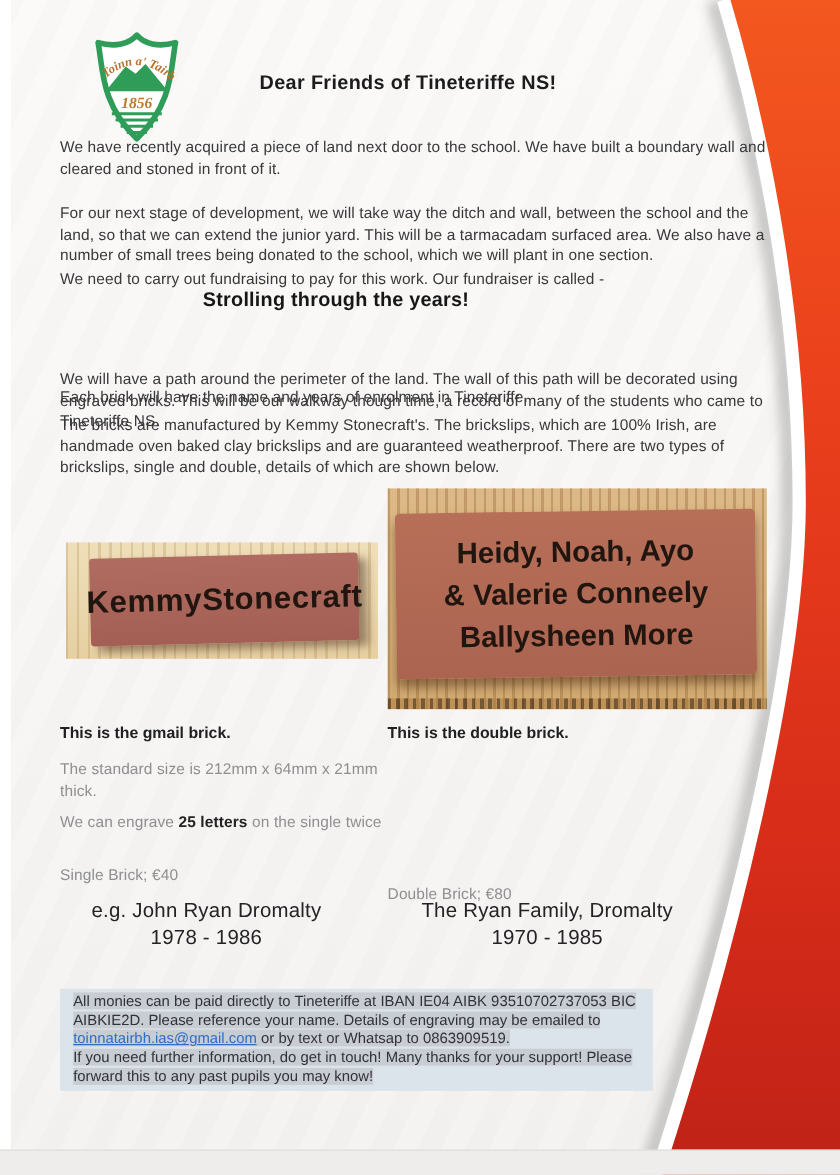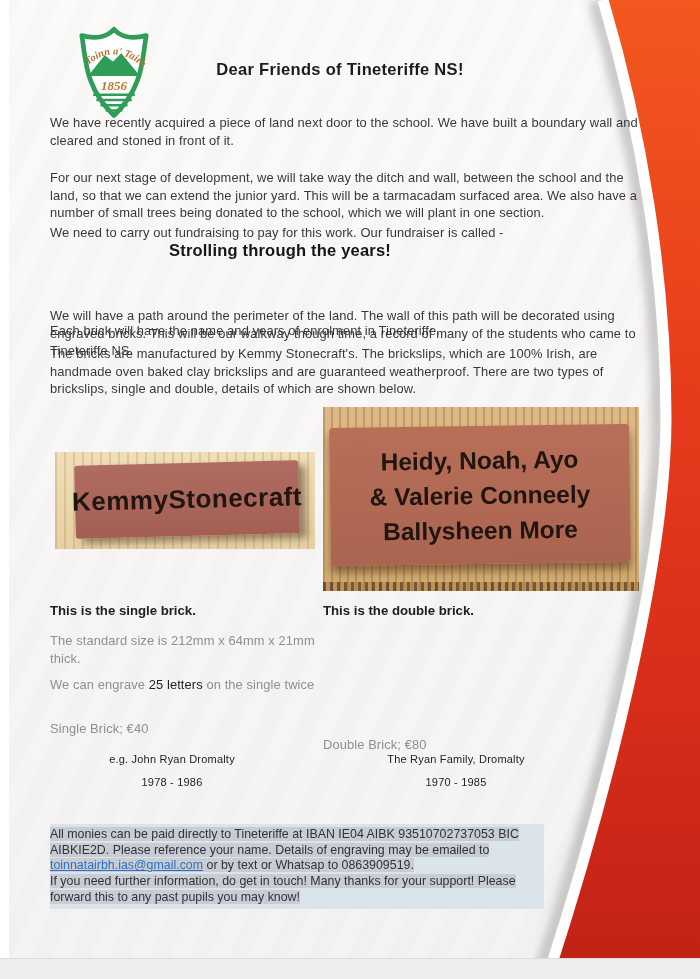--- a/index.html
+++ b/index.html
@@ -52,29 +52,29 @@
       background:linear-gradient(180deg,#b76f58,#ab6450);
       transform:rotate(-0.8deg);border-radius:4px;
       box-shadow:0 7px 9px rgba(70,35,15,.5);
       flex-direction:column;font-size:24.5px;font-weight:600;line-height:35px;text-align:center;}
 
   .cap{position:absolute;top:603px;font-size:13.2px;font-weight:bold;color:#202022;margin:0;}
   .cap-l{left:50px;} .cap-r{left:323px;}
   .gray-p{position:absolute;font-size:12.9px;line-height:17.5px;color:#8f8f92;margin:0;letter-spacing:.1px;}
   .size-l{left:50px;top:632px;width:268px;} .size-r{left:323px;top:632px;width:262px;}
   .eng-l{left:50px;top:676px;width:272px;} .eng-r{left:323px;top:676px;width:262px;}
-  .eng-bold{color:#232325;font-weight:normal;text-align:center;}
+  .eng-bold{color:#232325;font-weight:bold;text-align:center;}
   .price-l{left:50px;top:720px;text-align:right;} .price-r{left:323px;top:720px;margin-top:16px;}
 
-  .example{position:absolute;top:748px;text-align:center;font-size:11px;line-height:22.5px;
+  .example{position:absolute;top:748px;text-align:center;font-size:17px;line-height:22.5px;
            color:#232325;letter-spacing:.2px;}
   .ex-l{left:42px;width:260px;} .ex-r{left:318px;width:276px;}
 
   .payment{position:absolute;left:50px;top:824px;width:494px;background:#dbe3eb;
-           padding:3px 0;font-size:12.4px;line-height:15.7px;color:#303238;margin:0;}
+           padding:3px 11px;font-size:12.4px;line-height:15.7px;color:#303238;margin:0;}
   .payment span, .payment a{background:#c8cdd3;}
   .payment a{color:#2e6fc5;text-decoration:underline;cursor:pointer;}
 </style>
 </head>
 <body>
 
 <div id="canvas">
 
   <div class="left-strip"></div>
 
@@ -132,21 +132,21 @@
     </div>
 
     <div class="photo photo-right">
       <div class="brick brick-double">
         <span>Heidy, Noah, Ayo</span>
         <span>&amp; Valerie Conneely</span>
         <span>Ballysheen More</span>
       </div>
     </div>
 
-    <p class="cap cap-l">This is the single brick.</p>
+    <p class="cap cap-l">This is the gmail brick.</p>
     <p class="cap cap-r">This is the double brick.</p>
 
     <p class="gray-p size-l">The standard size is 212mm x 64mm x 21mm thick.</p>
 
     <p class="gray-p eng-l"><span>We can engrave </span><span class="eng-bold">25 letters</span><span> on the single twice</span></p>
 
     <p class="gray-p price-l">Single Brick;  €40</p>
     <p class="gray-p price-r">Double Brick;  €80</p>
 
     <div class="example ex-l"><span>e.g.  John Ryan Dromalty</span><br><span>1978 - 1986</span></div>

